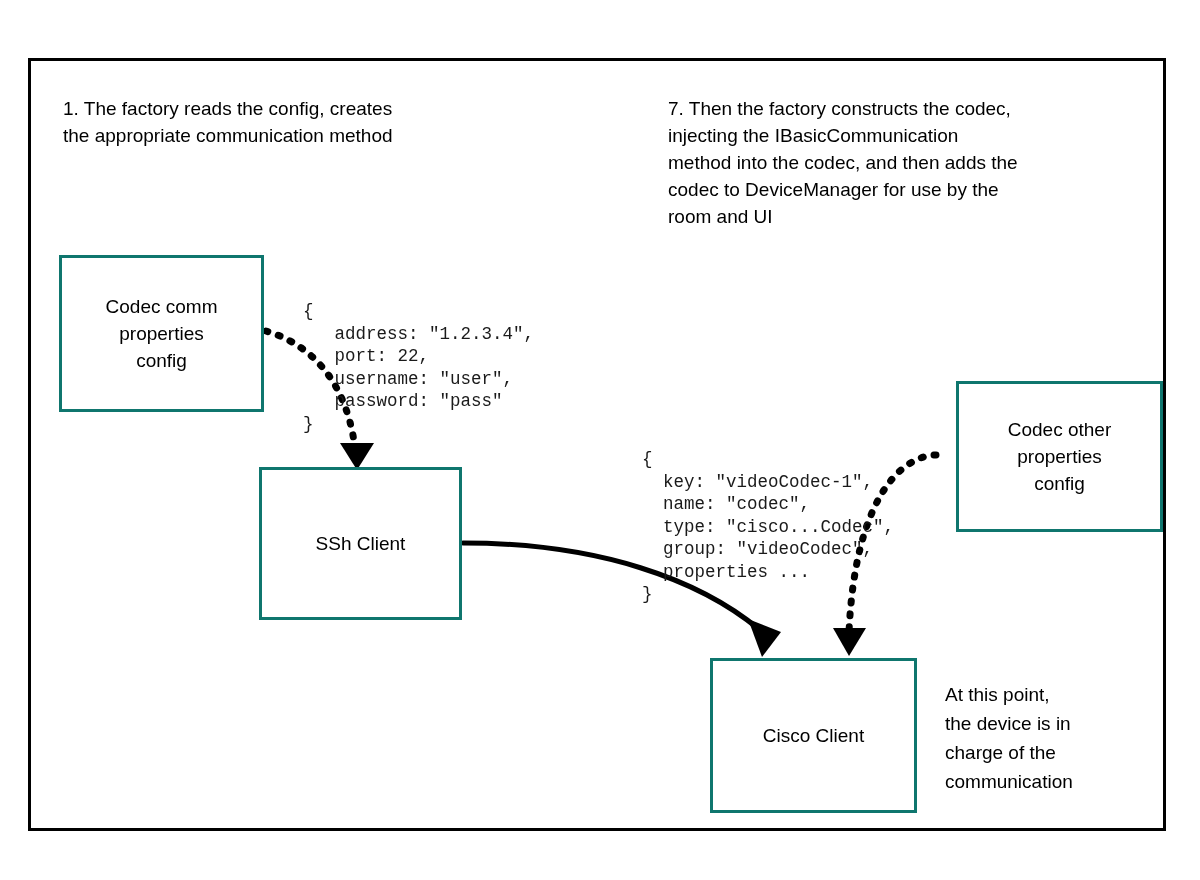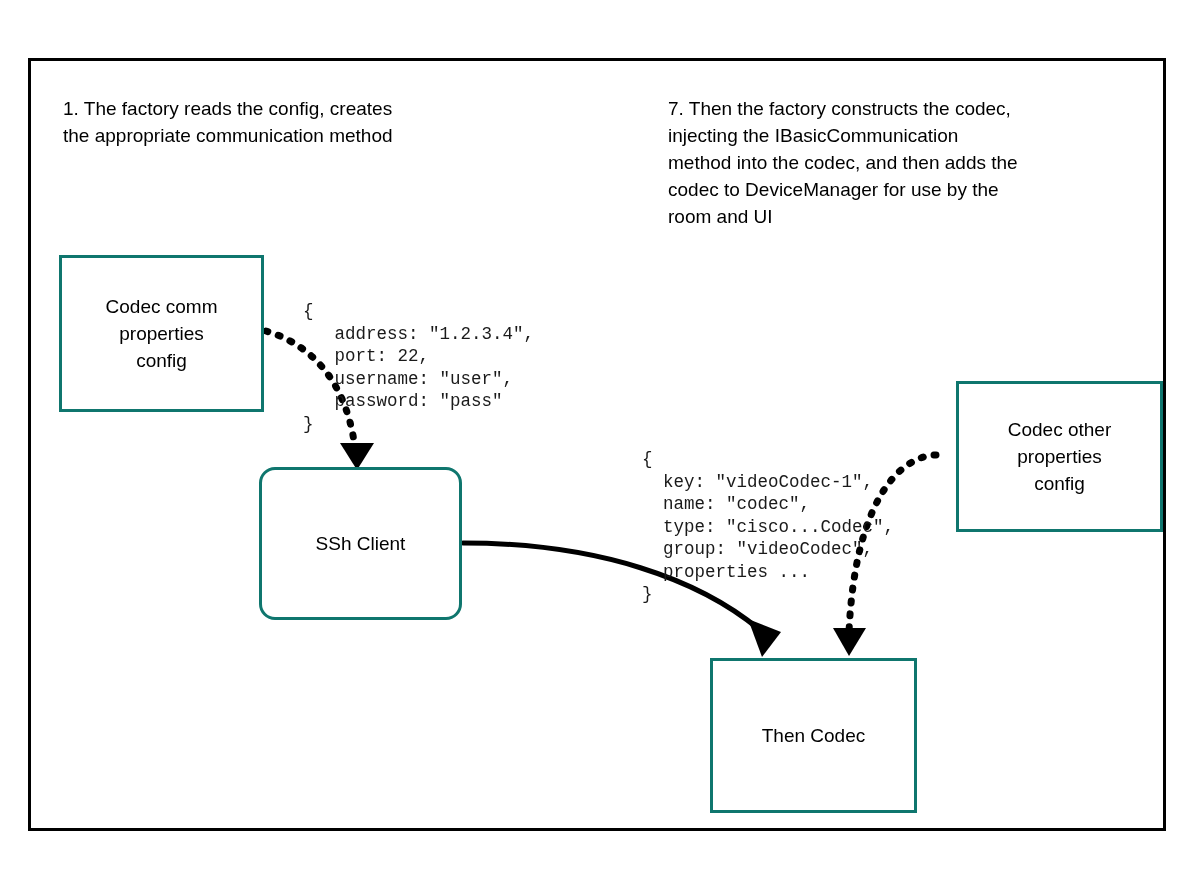--- a/index.html
+++ b/index.html
@@ -48,21 +48,21 @@
     display: flex;
     align-items: center;
     justify-content: center;
     text-align: center;
     font-size: 19px;
     line-height: 27px;
     white-space: pre-wrap;
     z-index: 3;
   }
   #box-comm-config { left: 59px; top: 255px; width: 205px; height: 157px; }
-  #box-ssh-client  { left: 259px; top: 467px; width: 203px; height: 153px; border-radius: 16px; }
+  #box-ssh-client  { left: 259px; top: 467px; width: 203px; height: 153px; }
   #box-other-config{ left: 937px; top: 381px; width: 207px; height: 151px; margin-left: 19px; }
   #box-cisco-codec { left: 710px; top: 658px; width: 207px; height: 155px; }
 
   .codeblock {
     position: absolute;
     font-family: "Liberation Mono", monospace;
     font-size: 17.5px;
     line-height: 22.5px;
     white-space: pre;
     color: #1a1a1a;
@@ -106,36 +106,40 @@
     </g>
   </svg>
 
   <div class="note" id="note-1">1. The factory reads the config, creates
 the appropriate communication method</div>
   <div class="note" id="note-2">7. Then the factory constructs the codec,
 injecting the IBasicCommunication
 method into the codec, and then adds the
 codec to DeviceManager for use by the
 room and UI</div>
+  <div class="note" id="note-3">At this point,
+the device is in
+charge of the
+communication</div>
 
   <div class="box" id="box-comm-config">
     <span>Codec comm
 properties
 config</span>
   </div>
   <div class="box" id="box-ssh-client">
     <span>SSh Client</span>
   </div>
   <div class="box" id="box-other-config">
     <span>Codec other
 properties
 config</span>
   </div>
   <div class="box" id="box-cisco-codec">
-    <span>Then Codec</span>
+    <span>Cisco Client</span>
   </div>
 
   <div class="codeblock" id="code-1">{
    address: "1.2.3.4",
    port: 22,
    username: "user",
    password: "pass"
 }</div>
   <div class="codeblock" id="code-2">{
   key: "videoCodec-1",

